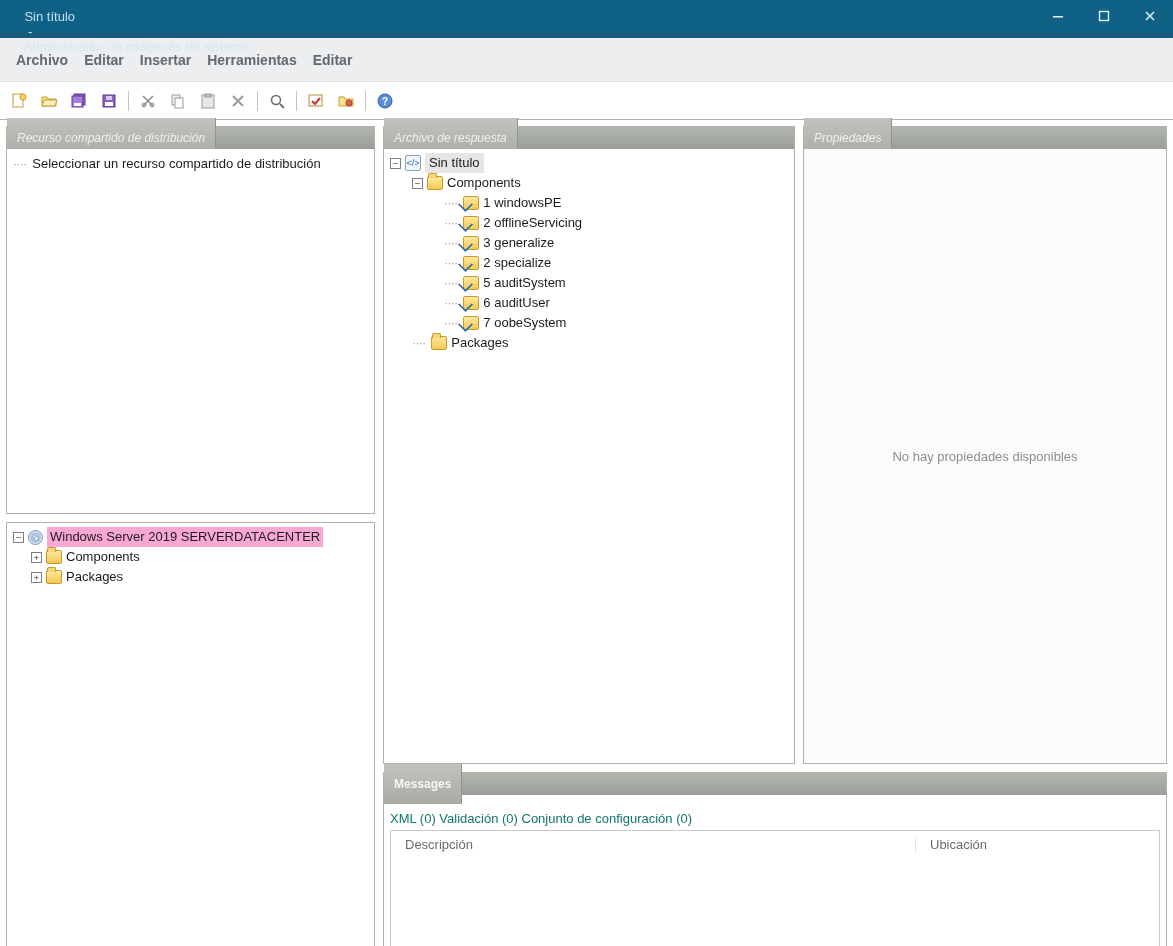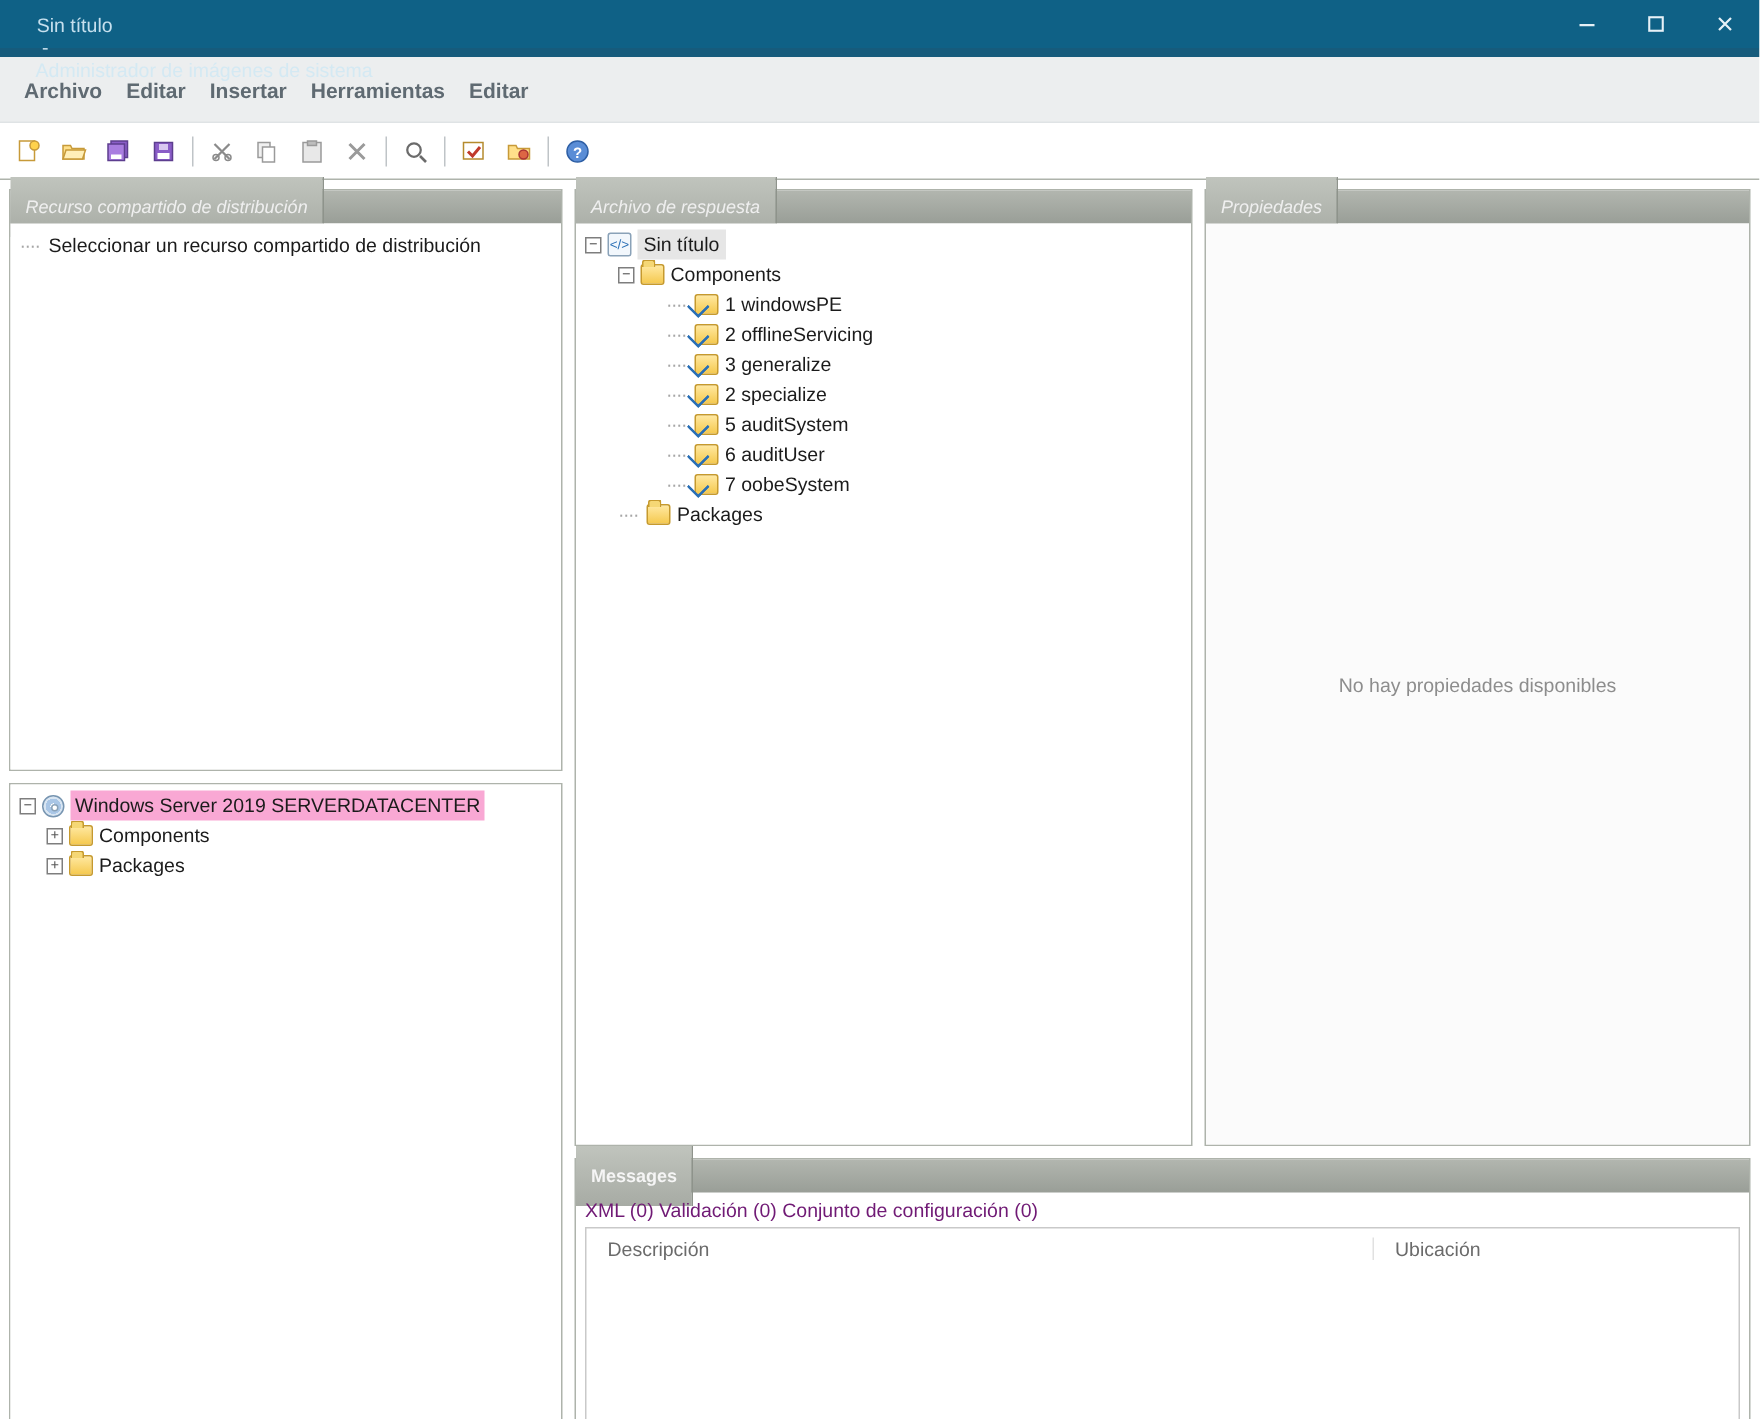--- a/index.html
+++ b/index.html
@@ -56,21 +56,21 @@
   .ti-folder::before{content:""; position:absolute; top:-4px; left:0; width:7px; height:4px; background:#f5d775; border:1px solid #c69a2e; border-bottom:none; border-radius:2px 2px 0 0;}
   .ti-pass { width:16px; height:14px; background: linear-gradient(#ffe8a0,#f5c94f); border:1px solid #c69a2e; border-radius:2px; position:relative; }
   .ti-pass::after{content:""; position:absolute; left:-4px; top:2px; width:9px; height:9px; border:2px solid #2a6fb5; border-top:none; border-right:none; transform:rotate(-45deg); border-radius:1px;}
   .ti-xml { width:16px; height:16px; display:flex; align-items:center; justify-content:center; font-size:9px; color:#2a6fb5; border:1px solid #8aa2b8; background:#f2f7fc; border-radius:2px;}
   .ti-cd { width:15px; height:15px; border-radius:50%; background: radial-gradient(circle at 50% 50%, #fff 0 20%, #a9c6e6 21% 55%, #d8e5f2 56% 100%); border:1px solid #7795b1; position:relative;}
   .ti-cd::after{content:""; position:absolute; left:5px; top:5px; width:3px; height:3px; border-radius:50%; background:#fff; border:1px solid #8aa2b8;}
   .sel { background:#f9a8d4; color:#fff; padding:0 3px;}
   .row-text { color:#1b1b1b; }
 
   
-  .msgs-tab-row { padding:4px 6px 2px; color:#701a75; font-size:13px;}
+  .msgs-tab-row { padding:4px 6px 2px; color:#0f766e; font-size:13px;margin-top:12px;}
   .msgs-table { border:1px solid #c9c9c9; margin:2px 6px 6px; height: calc(100% - 52px); }
   .msgs-head { display:flex; height:26px; align-items:center; }
   .msgs-col { padding:0 14px; color:#6b6b6b; font-size:13px; }
   .msgs-col.c1 { flex: 0 0 525px; border-right:1px solid #e1e1e1; }
   .msgs-col.c2 { flex:1; }
 
   
   .sub-strip{ height:6px; background:#165b7c;}
 </style>
 </head>

